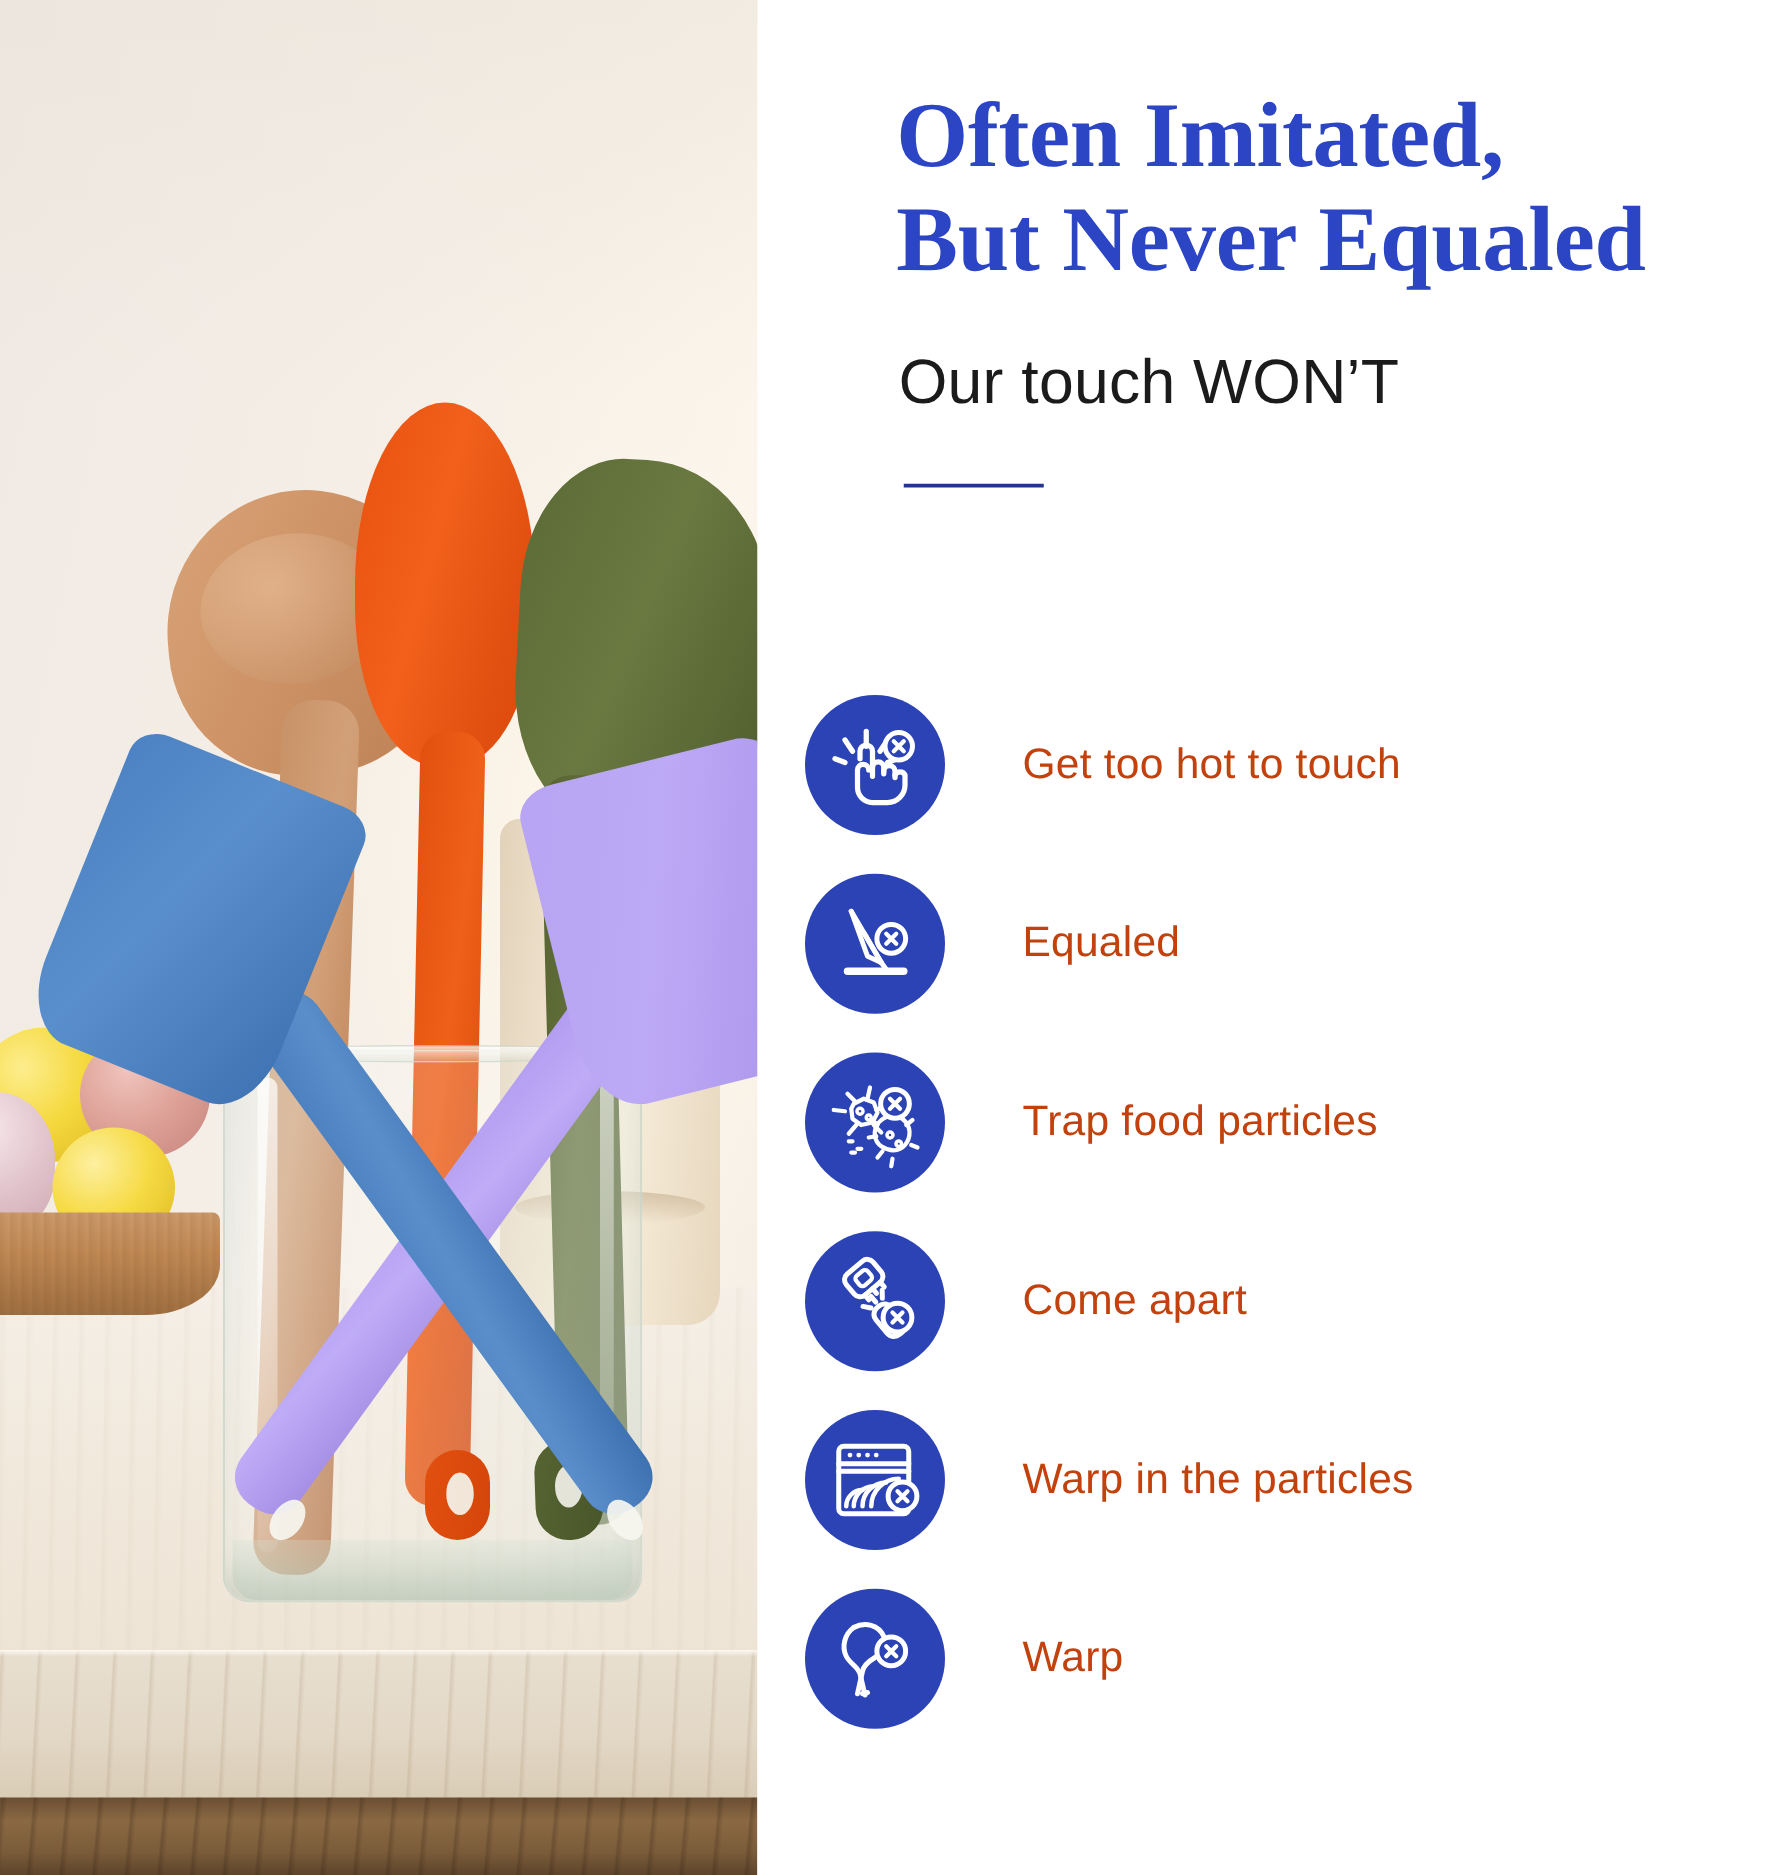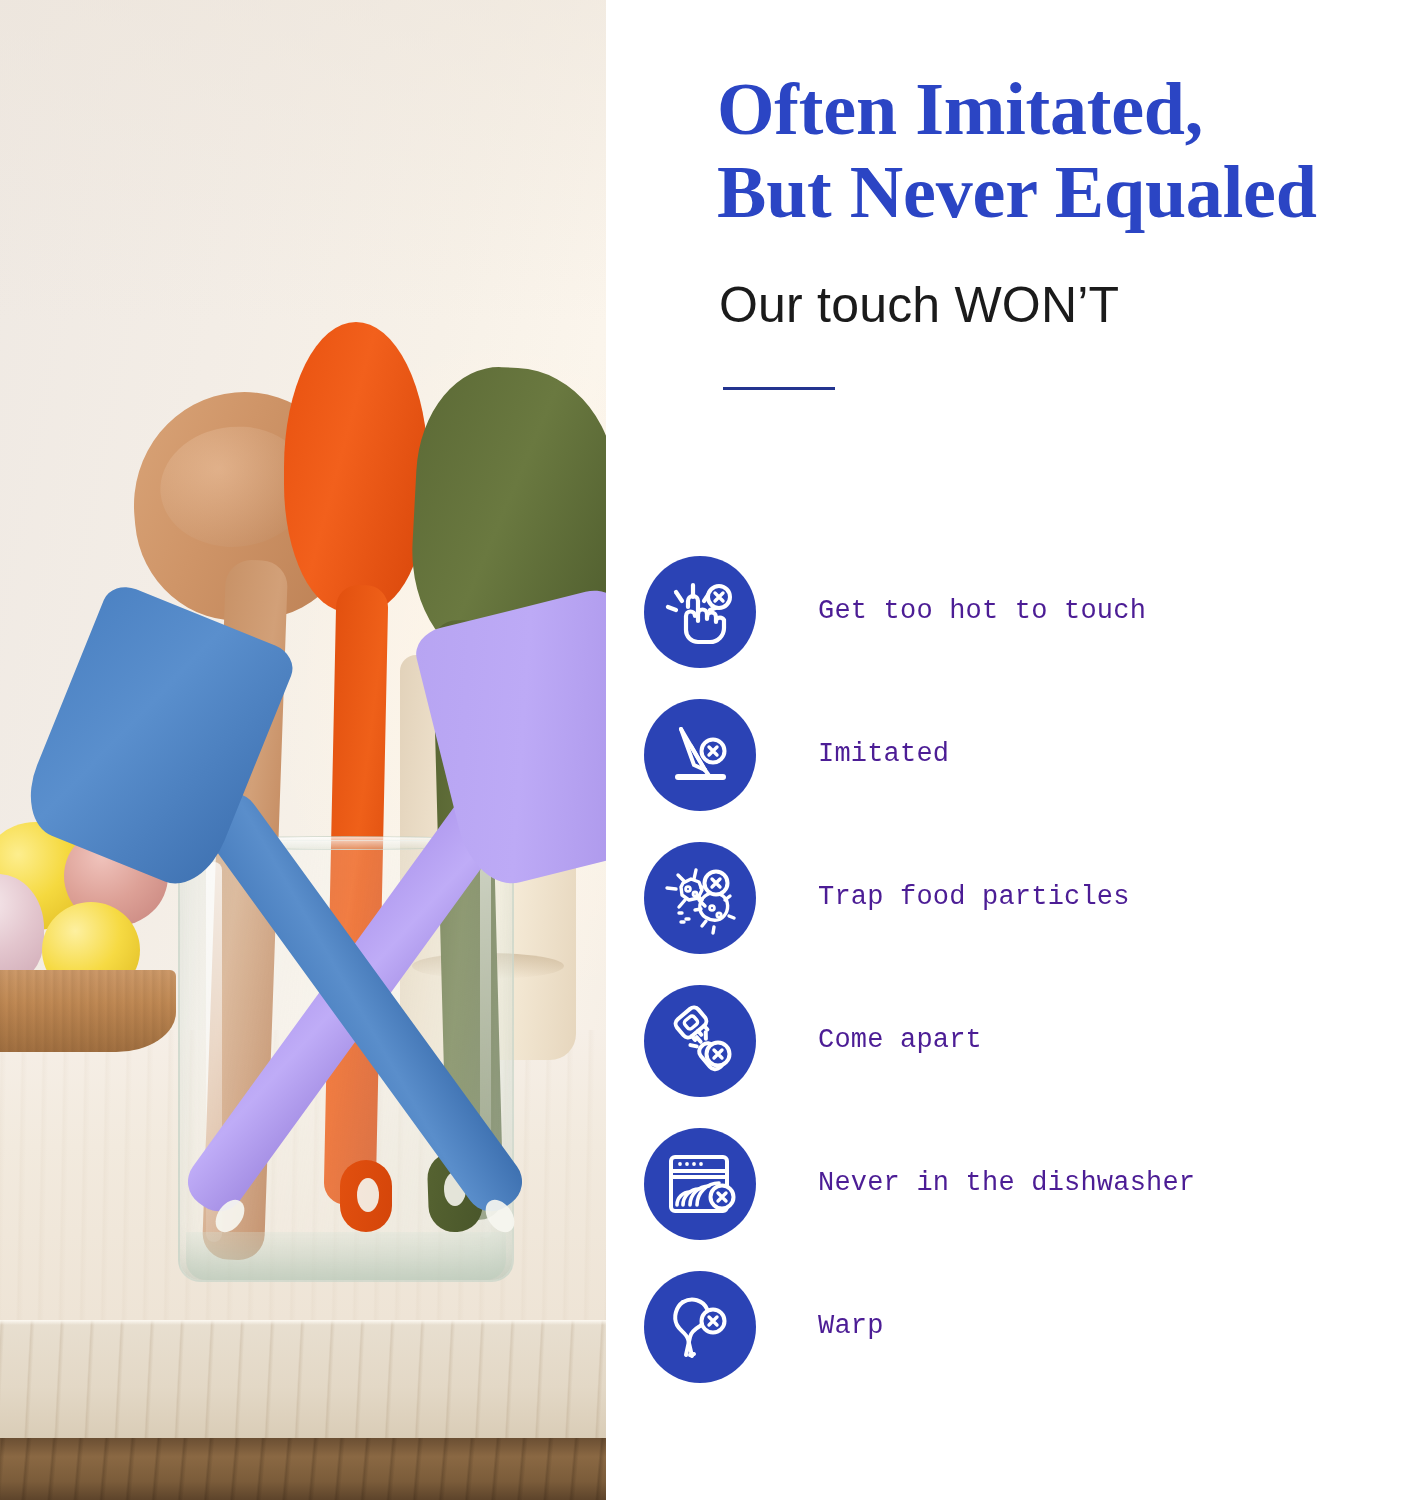--- a/index.html
+++ b/index.html
@@ -352,25 +352,25 @@
     margin-left: 38px;
     border-radius: 50%;
     background: #2B43B5;
     display: flex;
     align-items: center;
     justify-content: center;
   }
   .icon-badge svg { display: block; }
   .feature-label {
     margin-left: 62px;
-    font-family: Liberation Mono, monospace;
+    font-family: Liberation Sans, sans-serif;
     font-weight: 300;
-    font-size: 27px;
+    font-size: 34px;
     line-height: 1.1;
-    color: #4c1d95;
+    color: #c2410c;
     letter-spacing: 0.2px;
     white-space: nowrap;
   }
 </style>
 </head>
 <body>
 
 <div class="page">
 
   <div class="photo-panel">
@@ -460,21 +460,21 @@
           <svg width="78" height="78" viewBox="0 0 78 78" fill="none" stroke="#ffffff" stroke-width="4" stroke-linecap="round" stroke-linejoin="round">
             <path d="M20 13 L44 54"></path>
             <path d="M20 13 L33 49 L44 54"></path>
             <path d="M30 30 L44 54"></path>
             <path d="M17 61 H62" stroke-width="6"></path>
             <path d="M44 54 L49 61"></path>
             <circle cx="52" cy="35" r="11.5" fill="#2B43B5" stroke="#ffffff" stroke-width="4"></circle>
             <path d="M48 31 l8 8 M56 31 l-8 8" stroke-width="3.4"></path>
           </svg>
         </div>
-        <div class="feature-label">Imitated</div>
+        <div class="feature-label">Equaled</div>
       </div>
 
       <div class="feature-row">
         <div class="icon-badge">
           <svg width="78" height="78" viewBox="0 0 78 78" fill="none" stroke="#ffffff" stroke-width="3.4" stroke-linecap="round" stroke-linejoin="round">
             <path d="M23 22 l-6 -6 M15 30 l-9 -1 M24 41 l-6 7 M33 20 l2 -9 M40 29 l9 -4 M38 41 l6 6"></path>
             <path d="M22 24 l8 -4 l8 3 l3 8 l-4 8 l-9 2 l-7 -5 l-1 -8 z"></path>
             <circle cx="27" cy="30" r="2.4" stroke-width="2.8"></circle>
             <circle cx="34" cy="35" r="2" stroke-width="2.8"></circle>
             <path d="M44 58 c-6 -4 -7 -13 -2 -19 c5 -6 14 -7 20 -2 c6 5 6 14 1 20 c-5 6 -13 5 -19 1 z"></path>
@@ -518,21 +518,21 @@
             <circle cx="33" cy="19" r="1.9" fill="#ffffff" stroke="none"></circle>
             <circle cx="40" cy="19" r="1.9" fill="#ffffff" stroke="none"></circle>
             <path d="M16 60 a13 13 0 0 1 13 -13" stroke-width="3.6"></path>
             <path d="M22 60 a16 16 0 0 1 16 -16" stroke-width="3.6"></path>
             <path d="M29 60 a19 19 0 0 1 19 -19" stroke-width="3.6"></path>
             <path d="M36 60 a22 22 0 0 1 22 -22" stroke-width="3.6"></path>
             <circle cx="61" cy="52" r="11.5" fill="#2B43B5" stroke="#ffffff" stroke-width="4"></circle>
             <path d="M57 48 l8 8 M65 48 l-8 8" stroke-width="3.4"></path>
           </svg>
         </div>
-        <div class="feature-label">Never in the dishwasher</div>
+        <div class="feature-label">Warp in the particles</div>
       </div>
 
       <div class="feature-row">
         <div class="icon-badge">
           <svg width="78" height="78" viewBox="0 0 78 78" fill="none" stroke="#ffffff" stroke-width="4" stroke-linecap="round" stroke-linejoin="round">
             <path d="M22 14 c9 -5 20 -2 24 7 c3 7 -1 13 -7 17 c-5 3 -9 6 -10 11 l-4 18"></path>
             <path d="M22 14 c-7 5 -10 15 -6 23 c3 6 9 8 11 14 l4 17"></path>
             <path d="M29 67 l4 -1"></path>
             <circle cx="52" cy="33" r="11.5" fill="#2B43B5" stroke="#ffffff" stroke-width="4"></circle>
             <path d="M48 29 l8 8 M56 29 l-8 8" stroke-width="3.4"></path>

